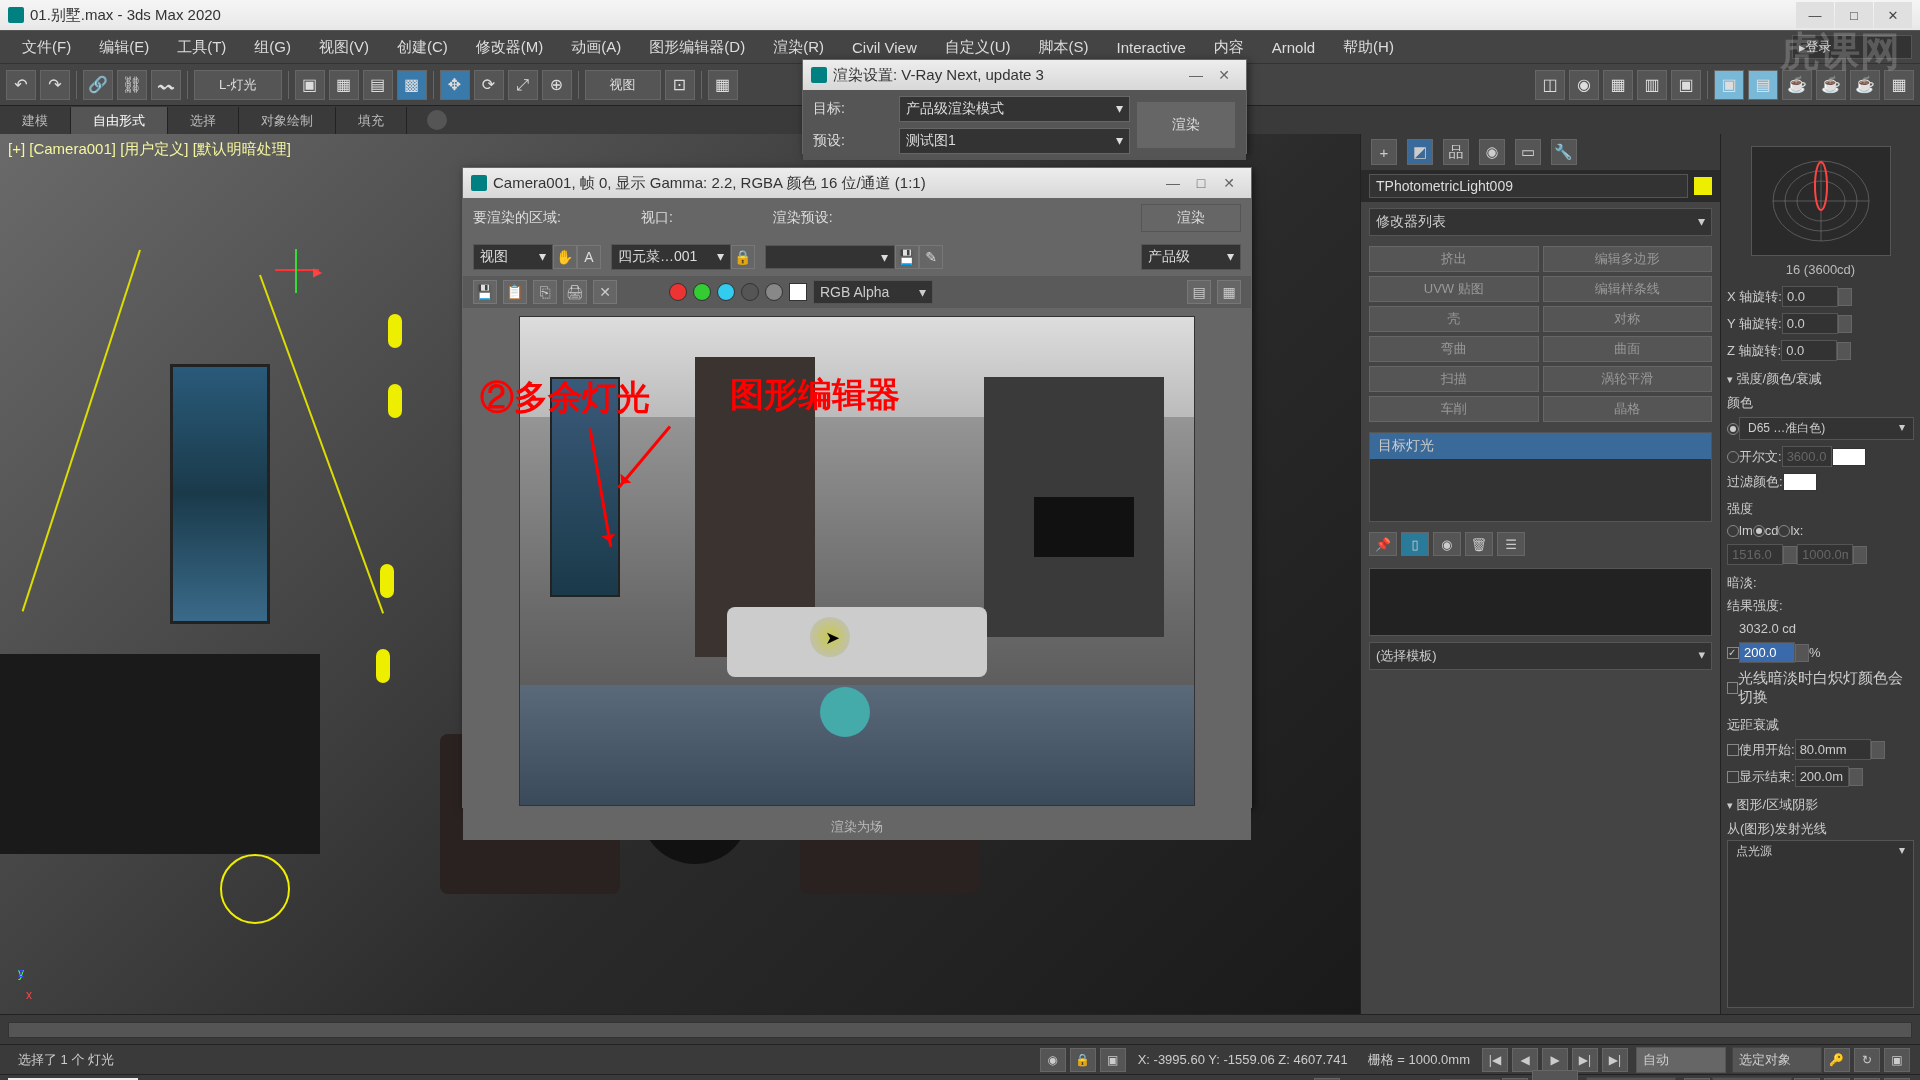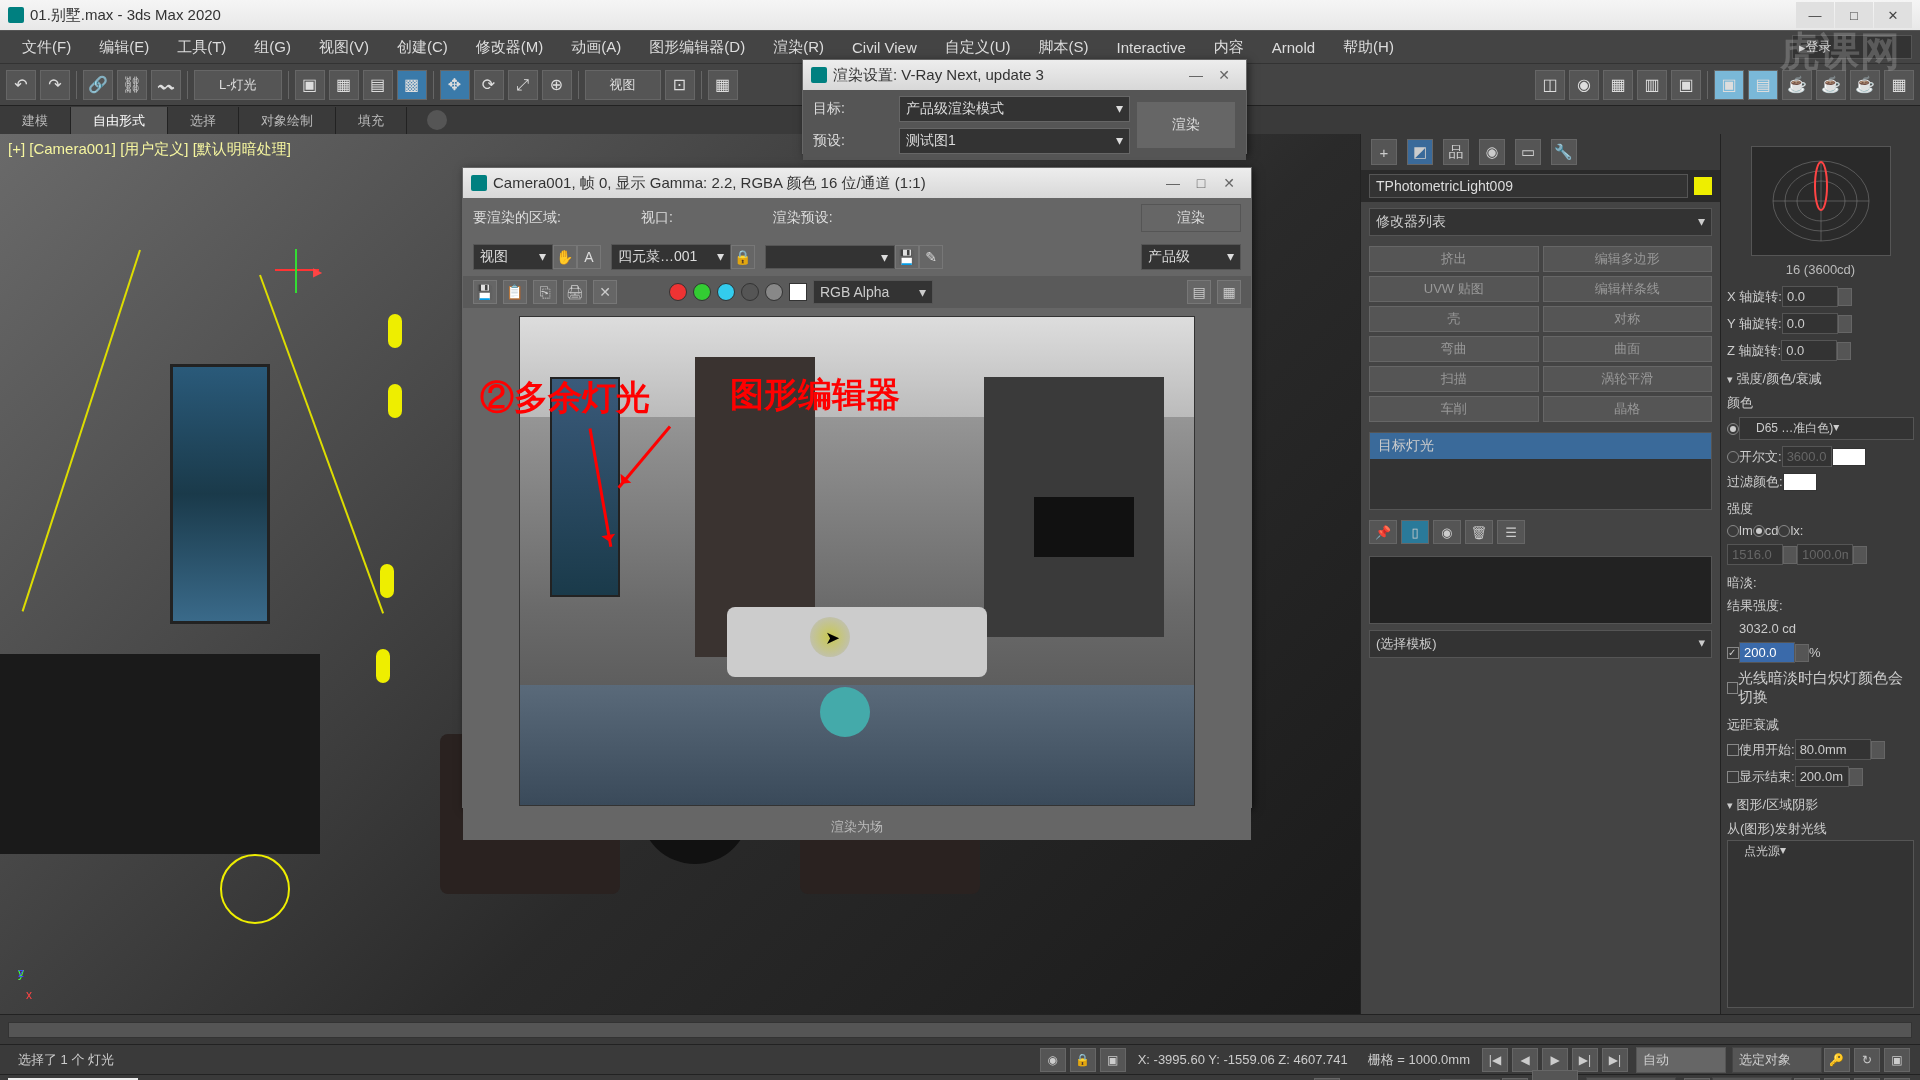--- a/index.html
+++ b/index.html
@@ -44,21 +44,21 @@
 .right-panel { width: 360px; background: #444; border-left: 1px solid #222; display: flex; flex-direction: column; }
 .cmd-tabs { height: 36px; display: flex; align-items: center; gap: 10px; padding: 0 10px; background: #3a3a3a; }
 .cmd-tab { width: 26px; height: 26px; background: #555; border: 1px solid #666; display: flex; align-items: center; justify-content: center; font-size: 15px; color: #ccc; }
 .cmd-tab.active { background: #3a6a9a; }
 .obj-name { padding: 4px 8px; background: #2a2a2a; display: flex; align-items: center; gap: 6px; font-size: 14px; }
 .obj-name input { flex: 1; background: #333; border: 1px solid #555; padding: 3px 6px; color: #ddd; font-size: 14px; }
 .obj-name .swatch { width: 18px; height: 18px; background: #ee0; }
 .modifier-dd { margin: 6px 8px; background: #333; border: 1px solid #555; padding: 4px 6px; display: flex; justify-content: space-between; font-size: 14px; }
 .mod-grid { padding: 4px 8px; display: grid; grid-template-columns: 1fr 1fr; gap: 4px; }
 .mod-btn { background: #555; border: 1px solid #666; padding: 3px; font-size: 13px; text-align: center; color: #999; }
-.mod-list { margin: 6px 8px; background: #333; border: 1px solid #555; height: 78px; }
+.mod-list { margin: 6px 8px; background: #333; border: 1px solid #555; height: 90px; }
 .mod-list-item { background: #3a6a9a; padding: 4px 8px; font-size: 14px; }
 .mod-list-tools { margin: 4px 8px; display: flex; gap: 4px; }
 .mod-tool { width: 28px; height: 24px; background: #555; border: 1px solid #666; display: flex; align-items: center; justify-content: center; font-size: 13px; }
 .mod-tool.active { background: #2a7a9a; }
 .rollout-head { background: #4a4a4a; padding: 4px 10px; font-size: 14px; border: 1px solid #333; margin: 4px 8px; }
 .rollout-body { padding: 2px 8px; }
 .template-box { margin: 6px 0; background: #222; border: 1px solid #555; height: 68px; }
 .template-dd { background: #333; border: 1px solid #555; padding: 4px 6px; display: flex; justify-content: space-between; font-size: 13px; }
 
 
@@ -66,21 +66,21 @@
 .ies-preview { width: 140px; height: 110px; background: #2a2a2a; border: 1px solid #555; margin: 6px auto; display: flex; align-items: center; justify-content: center; }
 .ies-label { text-align: center; font-size: 13px; color: #bbb; margin-bottom: 6px; }
 .param-row { display: flex; align-items: center; font-size: 13px; margin: 3px 0; }
 .param-row label { flex: 0 0 auto; }
 .param-input { background: #333; border: 1px solid #555; padding: 2px 4px; color: #ccc; font-size: 13px; width: 56px; }
 .param-input.blue { background: #3a6aaa; color: #fff; }
 .spinner { width: 14px; height: 18px; background: #555; border: 1px solid #666; }
 .section-head { font-size: 13px; color: #ccc; margin: 6px 0 4px; display: flex; align-items: center; gap: 4px; }
 .section-head::before { content: "▾"; font-size: 11px; }
 .color-swatch { width: 34px; height: 18px; background: #fff; border: 1px solid #333; }
-.dd-small { background: #333; border: 1px solid #555; padding: 2px 16px; font-size: 12px; flex: 1; display: flex; }
+.dd-small { background: #333; border: 1px solid #555; padding: 2px 8px; font-size: 12px; flex: 1; display: flex; justify-content: space-between; }
 .radio { width: 12px; height: 12px; border-radius: 50%; border: 1px solid #888; display: inline-block; }
 .radio.checked::after { content: ""; width: 6px; height: 6px; background: #ccc; border-radius: 50%; display: block; margin: 2px; }
 .checkbox { width: 12px; height: 12px; border: 1px solid #888; display: inline-block; }
 .checkbox.checked::after { content: "✓"; font-size: 10px; color: #ccc; display: block; line-height: 10px; }
 
 
 .timeline { height: 30px; background: #3a3a3a; border-top: 1px solid #222; display: flex; align-items: center; }
 .timeline-track { flex: 1; height: 16px; background: #555; margin: 0 8px; border: 1px solid #333; }
 .status-bar { height: 30px; background: #3a3a3a; display: flex; align-items: center; padding: 0 8px; font-size: 13px; border-top: 1px solid #222; }
 .status-seg { padding: 0 10px; }

